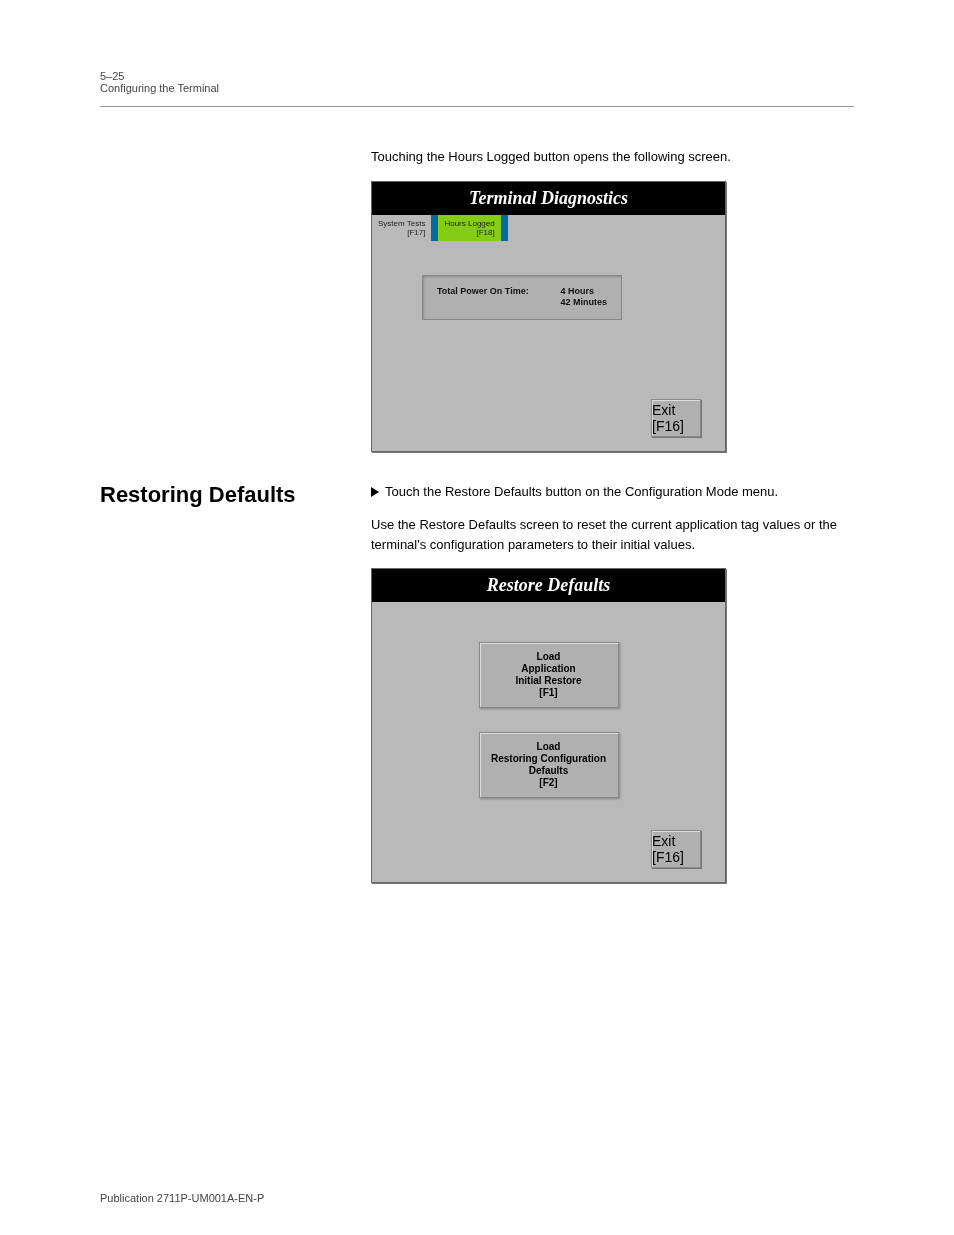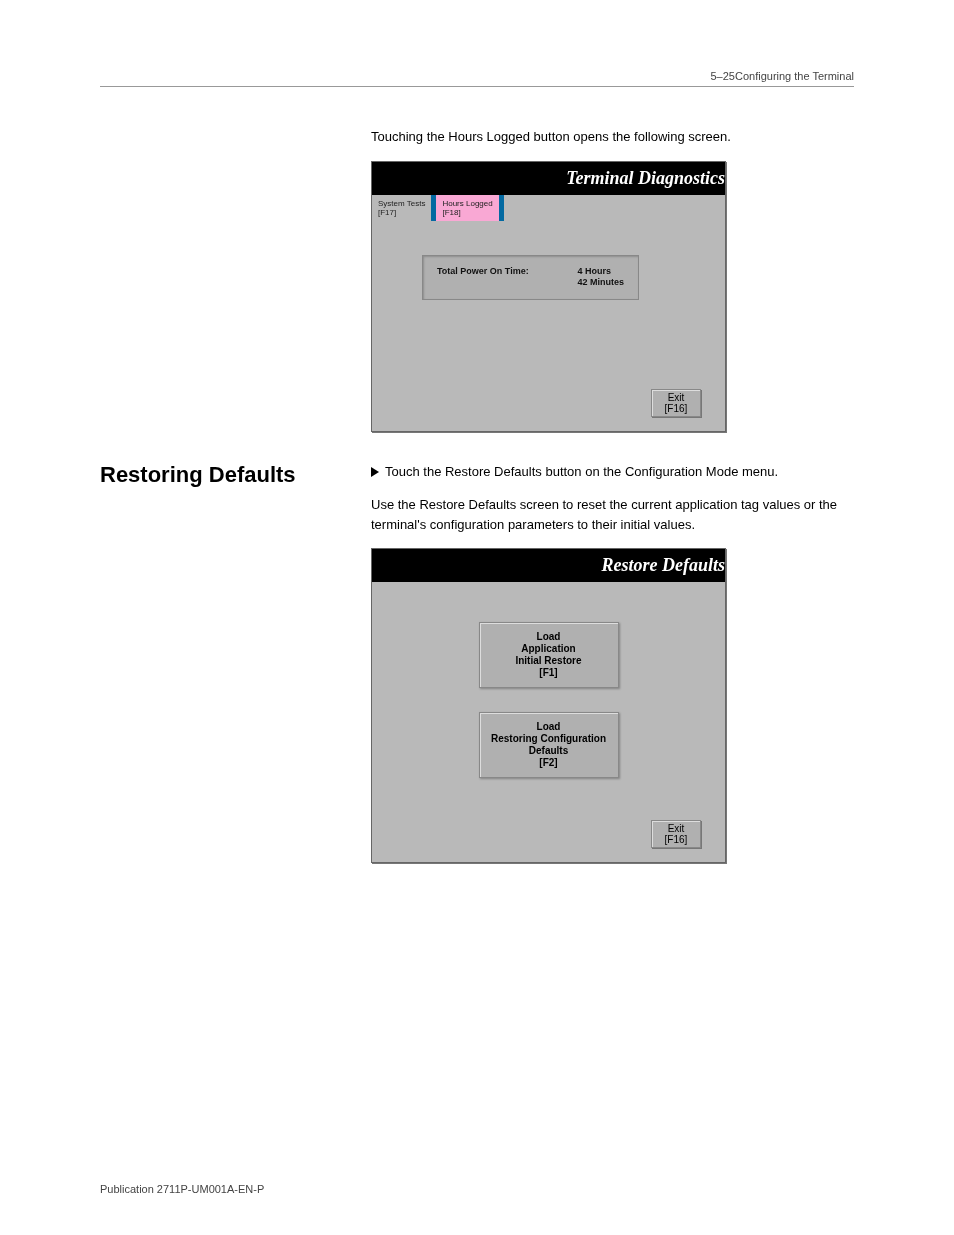--- a/index.html
+++ b/index.html
@@ -9,26 +9,27 @@
     height: 1235px;
     font-family: Arial, Helvetica, sans-serif;
     color: #000;
     position: relative;
   }
   .page {
     padding: 70px 100px 60px 100px;
   }
   .header-row {
     display: flex;
-    justify-content: flex-end;
+    justify-content: space-between;
     font-size: 11px;
     color: #444;
     border-bottom: 1px solid #999;
-    padding-bottom: 4px;
+    padding-bottom: 12px;
     margin-bottom: 40px;
+    flex-direction: column;
   }
   .section-col {
     display: flex;
     gap: 16px;
   }
   .left-col {
     width: 255px;
     flex-shrink: 0;
   }
   .right-col {
@@ -50,77 +51,77 @@
   }
   .app-window {
     width: 355px;
     border: 1px solid #666;
     background: #b9b9b9;
     box-shadow: 1px 1px 0 #777;
   }
   .app-titlebar {
     background: #000;
     color: #fff;
-    text-align: right;
+    text-align: center;
     font-style: italic;
     font-family: Georgia, serif;
     font-size: 18px;
     padding: 6px 0;
     font-weight: bold;
   }
   .tab-row {
     display: flex;
     background: #b9b9b9;
   }
   .tab {
     font-size: 8px;
-    text-align: left;
+    text-align: right;
     padding: 4px 6px;
     min-width: 60px;
     color: #222;
-    border-right: 5px solid #0369a1;
+    border-right: 7px solid #0369a1;
     cursor: pointer;
   }
   .tab.active {
-    background: #f9a8d4;
+    background: #84cc16;
   }
   .tab-line1 { display:block; }
   .tab-line2 { display:block; }
   .diag-body {
     min-height: 210px;
     padding: 34px 24px 10px 24px;
     position: relative;
   }
   .diag-panel {
     background: #b0b0b0;
     border: 1px solid #888;
     padding: 10px 14px;
-    width: 217px;
+    width: 200px;
     margin-left: 26px;
     box-shadow: inset 1px 1px 2px rgba(0,0,0,.2);
   }
   .diag-row {
     display: flex;
     justify-content: space-between;
     font-size: 9px;
     font-weight: bold;
     color: #111;
   }
   .diag-val-col {
     text-align: left;
     line-height: 1.3;
     margin-left: 16px;
   }
   .exit-btn {
     position: absolute;
     right: 24px;
     bottom: 14px;
     width: 50px;
-    text-align: center;
-    font-size: 10px;
+    text-align: left;
+    font-size: 14px;
     background: #b0b0b0;
     border: 1px solid #888;
     padding: 2px 0;
     box-shadow: inset 1px 1px 0 #ddd, 1px 1px 0 #777;
     cursor: pointer;
   }
   .arrow {
     display: inline-block;
     width: 0; height: 0;
     border-top: 5px solid transparent;
@@ -143,21 +144,21 @@
     font-weight: bold;
     background: #b0b0b0;
     border: 1px solid #888;
     padding: 8px 4px;
     box-shadow: inset 1px 1px 0 #ddd, 1px 1px 2px rgba(0,0,0,.3);
     cursor: pointer;
     line-height: 1.2;
   }
   .footer-row {
     position: absolute;
-    bottom: 40px;
+    bottom: 31px;
     left: 100px;
     right: 100px;
     display: flex;
     justify-content: space-between;
     font-size: 11px;
     color: #444;
   }
 </style>
 </head>
 <body>

